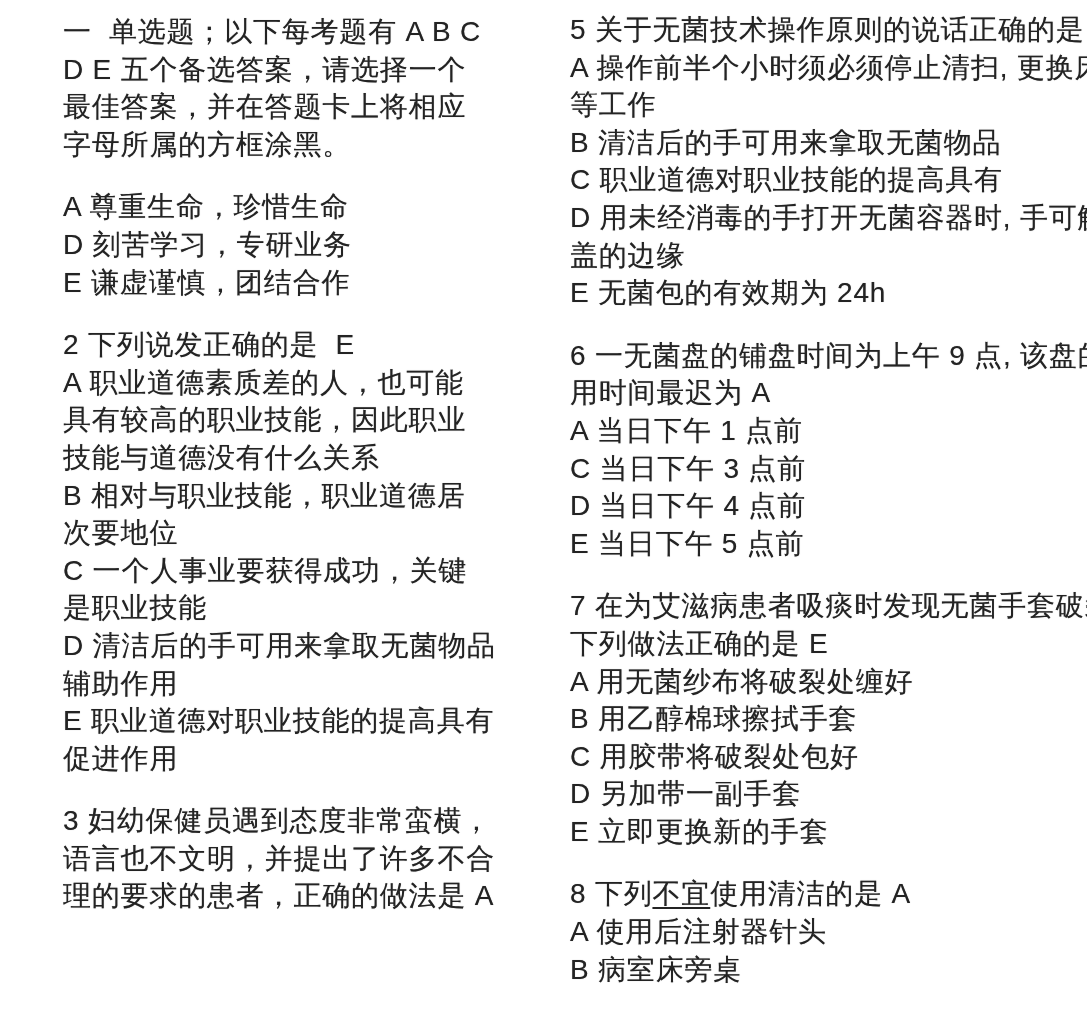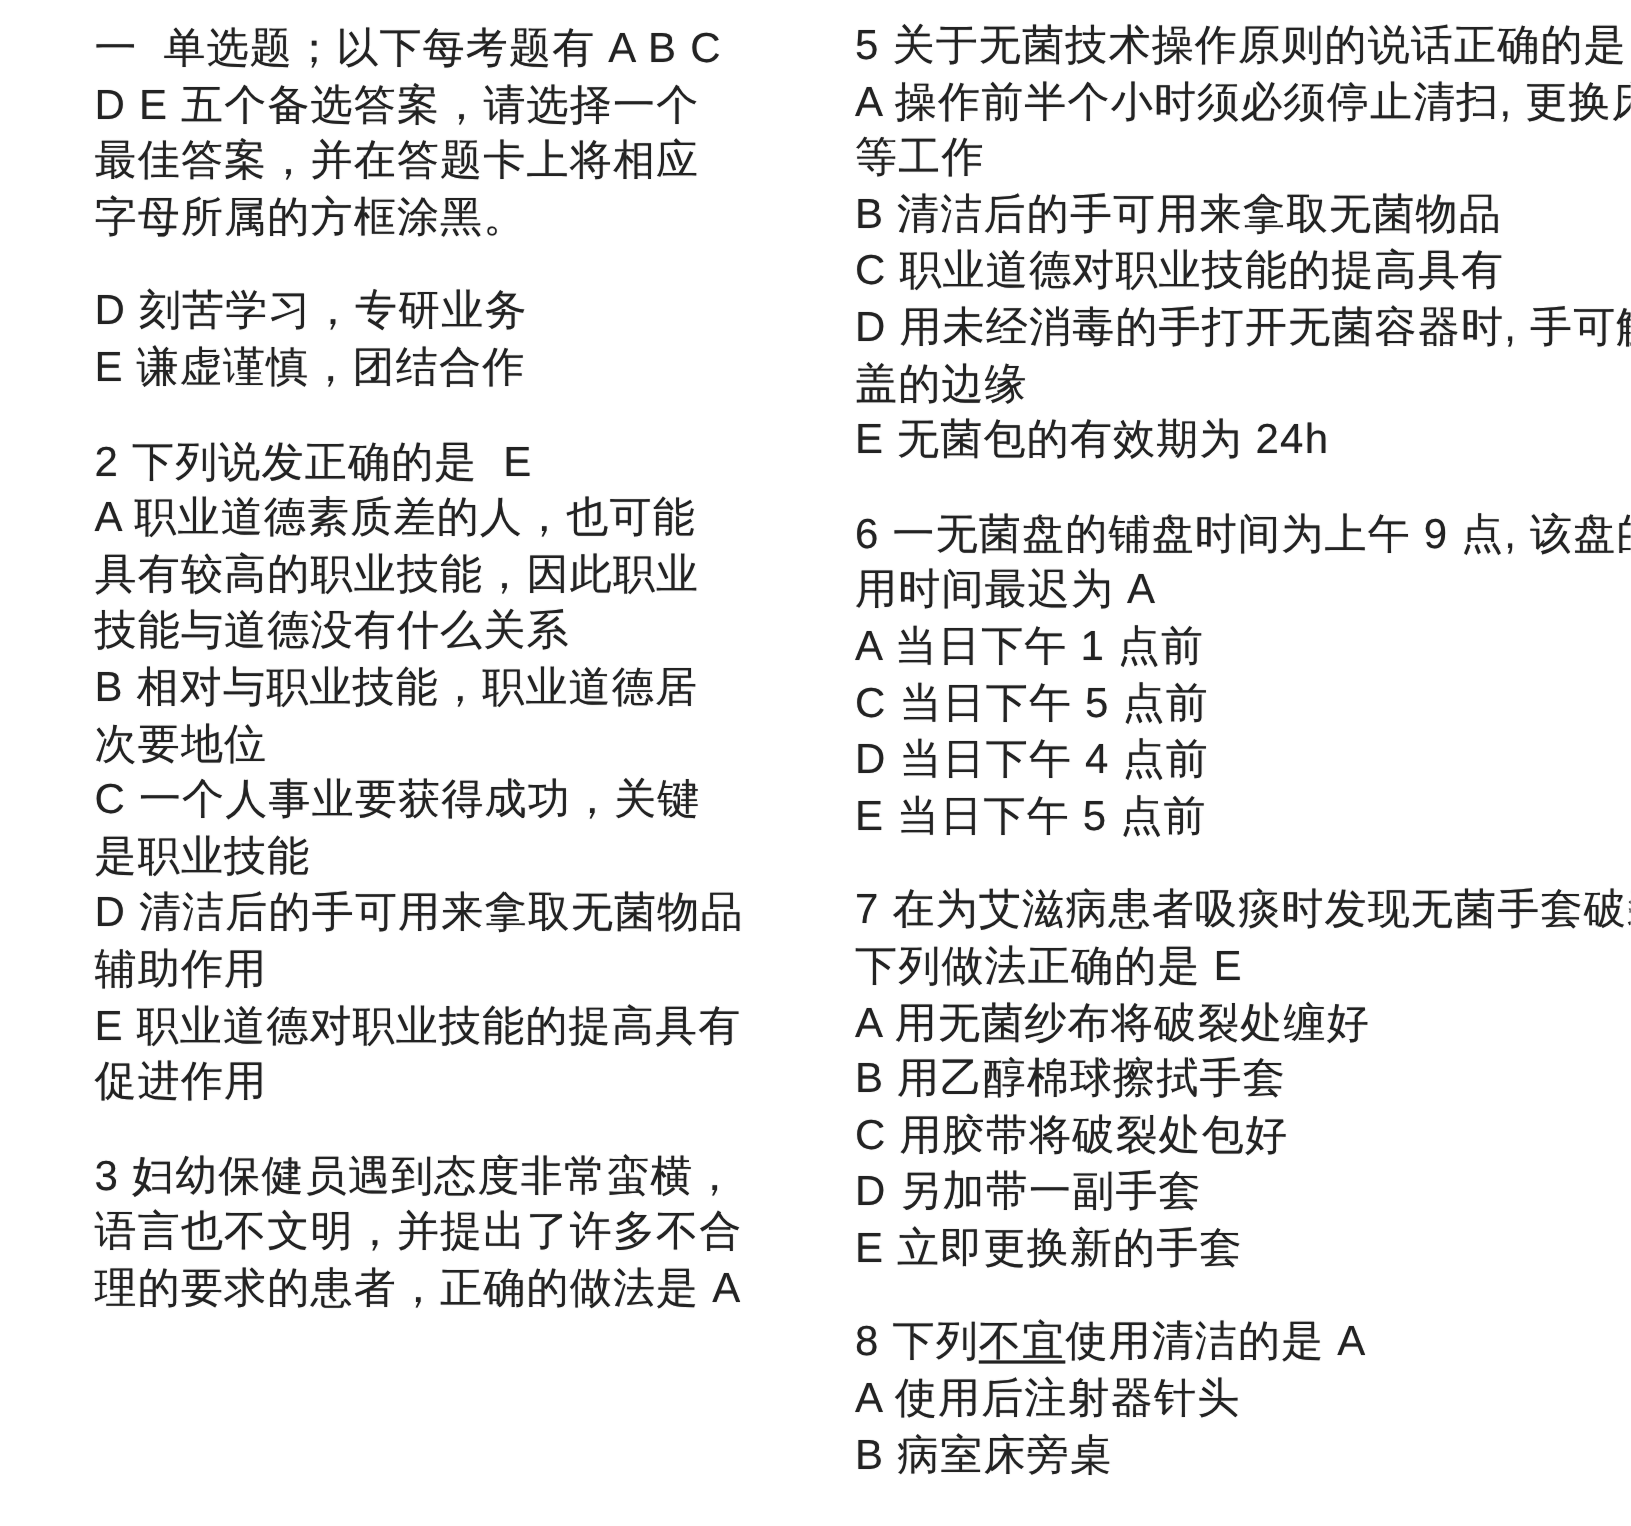--- a/index.html
+++ b/index.html
@@ -38,20 +38,21 @@
 <div class="page">
 
   <div class="col col-left">
     <div class="block">
         <div class="line">一  单选题；以下每考题有 A B C</div>
         <div class="line">D E 五个备选答案，请选择一个</div>
         <div class="line">最佳答案，并在答题卡上将相应</div>
         <div class="line">字母所属的方框涂黑。</div>
       </div>
     <div class="block">
+        <div class="line">A 尊重生命，珍惜生命</div>
         <div class="line">D 刻苦学习，专研业务</div>
         <div class="line">E 谦虚谨慎，团结合作</div>
       </div>
     <div class="block">
         <div class="line">2 下列说发正确的是  E</div>
         <div class="line">A 职业道德素质差的人，也可能</div>
         <div class="line">具有较高的职业技能，因此职业</div>
         <div class="line">技能与道德没有什么关系</div>
         <div class="line">B 相对与职业技能，职业道德居</div>
         <div class="line">次要地位</div>
@@ -77,21 +78,21 @@
         <div class="line">B 清洁后的手可用来拿取无菌物品</div>
         <div class="line">C 职业道德对职业技能的提高具有</div>
         <div class="line">D 用未经消毒的手打开无菌容器时, 手可触及</div>
         <div class="line">盖的边缘</div>
         <div class="line">E 无菌包的有效期为 24h</div>
       </div>
     <div class="block">
         <div class="line">6 一无菌盘的铺盘时间为上午 9 点, 该盘的使</div>
         <div class="line">用时间最迟为 A</div>
         <div class="line">A 当日下午 1 点前</div>
-        <div class="line">C 当日下午 5 点前</div>
+        <div class="line">C 当日下午 3 点前</div>
         <div class="line">D 当日下午 4 点前</div>
         <div class="line">E 当日下午 5 点前</div>
       </div>
     <div class="block">
         <div class="line">7 在为艾滋病患者吸痰时发现无菌手套破裂，</div>
         <div class="line">下列做法正确的是 E</div>
         <div class="line">A 用无菌纱布将破裂处缠好</div>
         <div class="line">B 用乙醇棉球擦拭手套</div>
         <div class="line">C 用胶带将破裂处包好</div>
         <div class="line">D 另加带一副手套</div>

